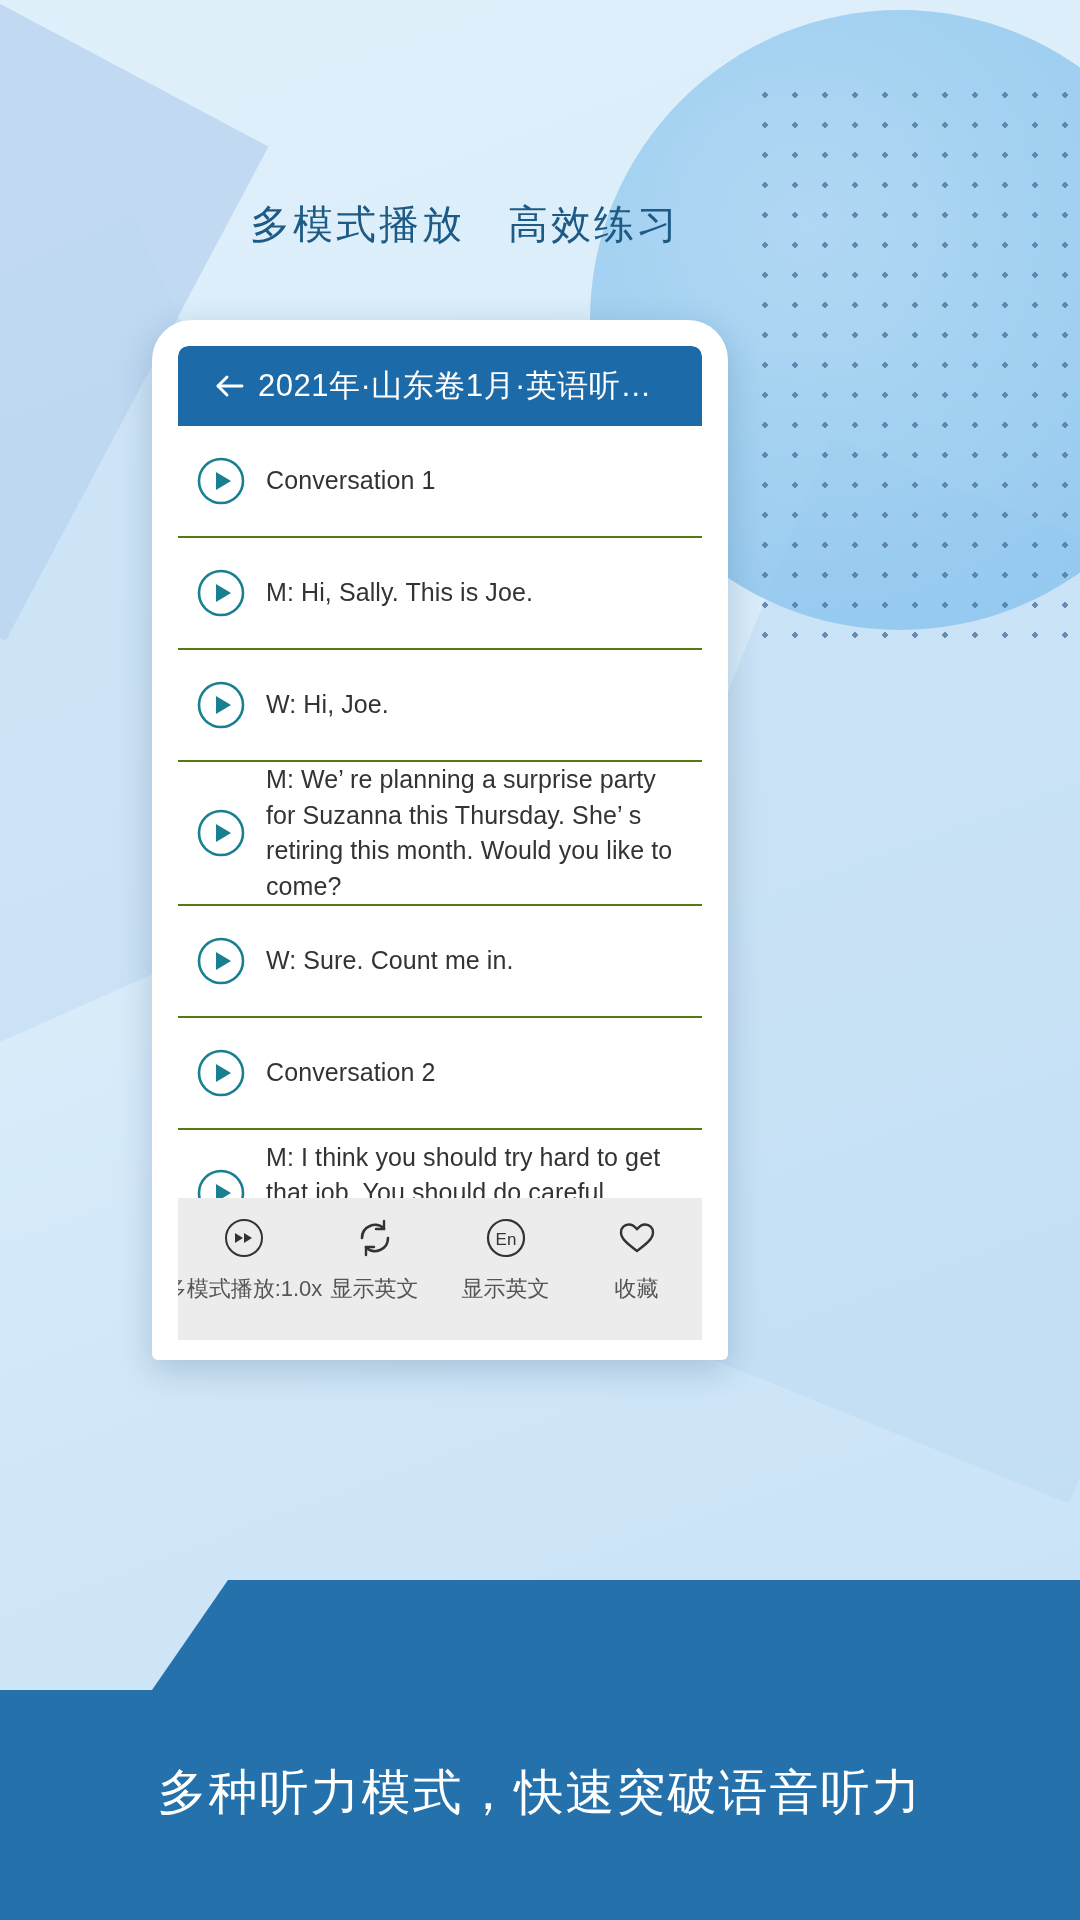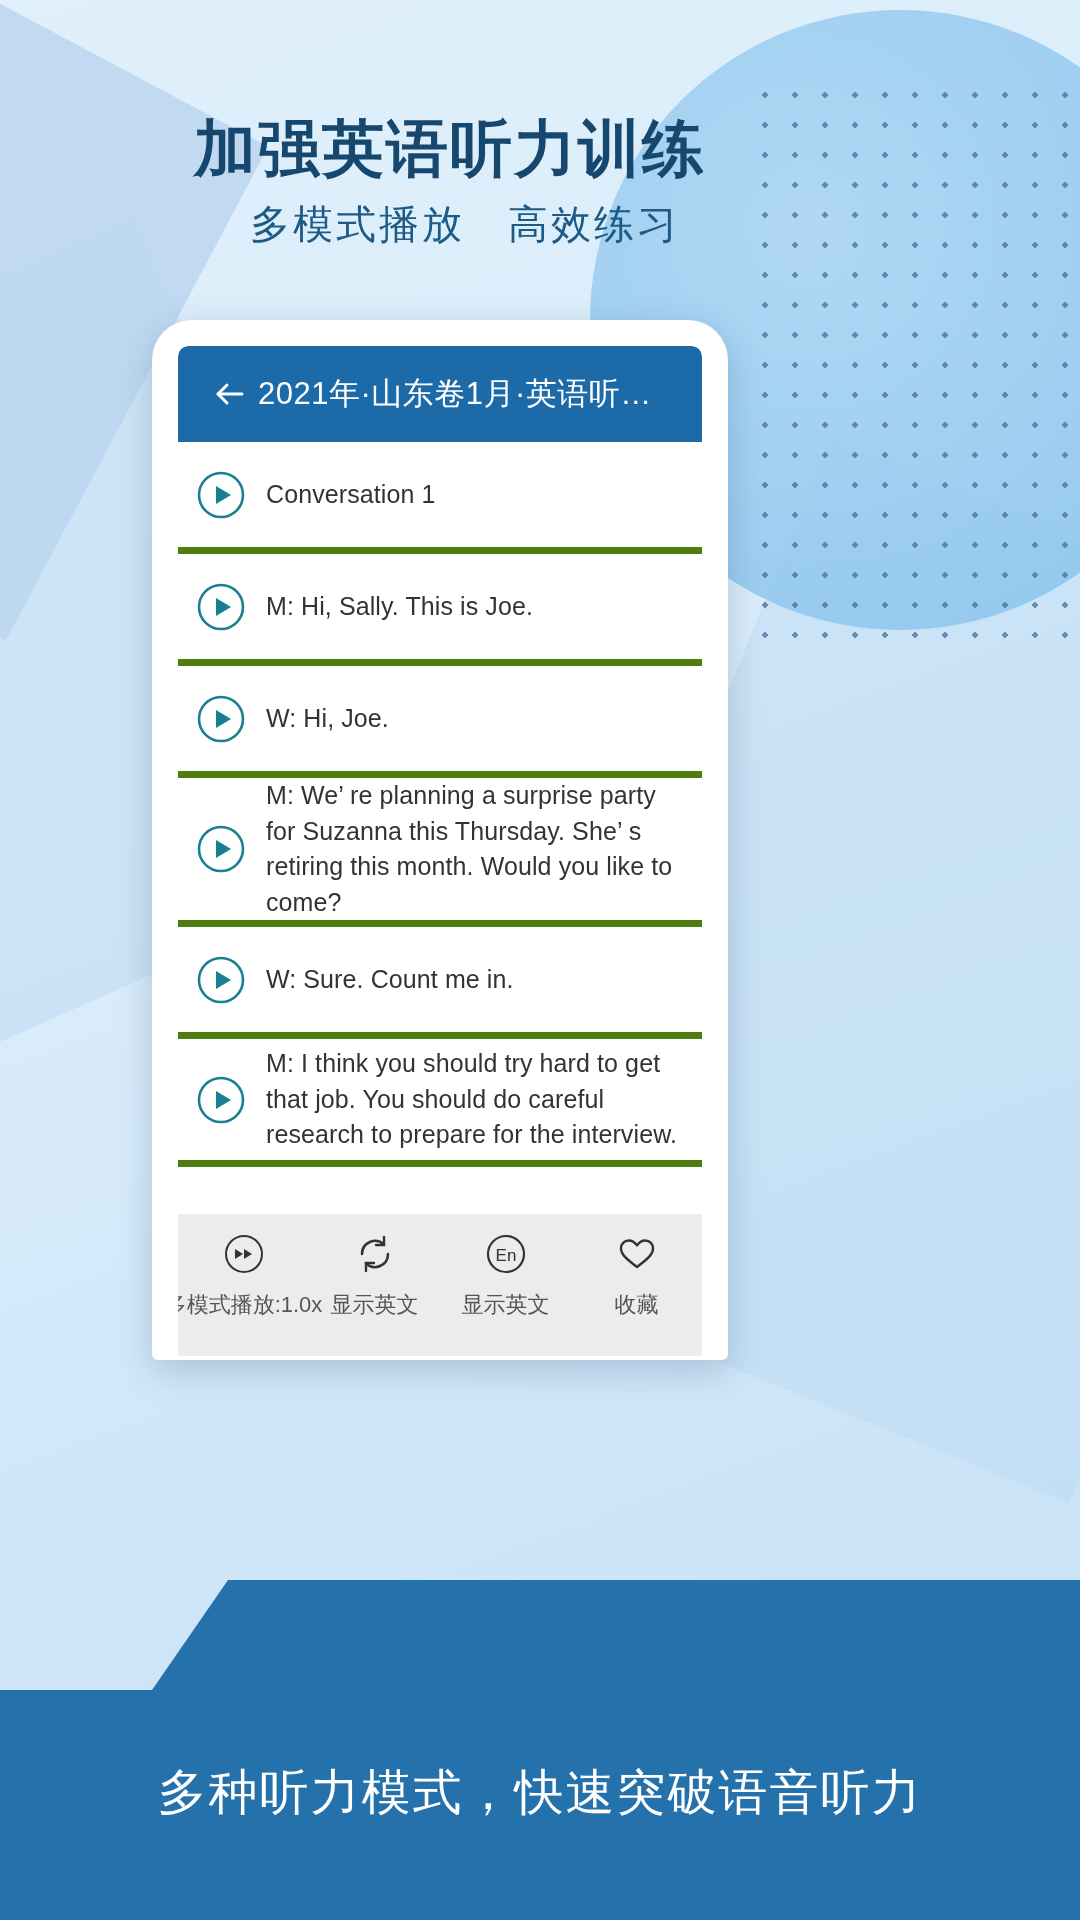--- a/index.html
+++ b/index.html
@@ -119,21 +119,21 @@
     width: 524px;
     height: 1014px;
     background: #ffffff;
     border-radius: 10px 10px 0 0;
     overflow: hidden;
     position: relative;
   }
 
   
   .appbar {
-    height: 96px;
+    height: 80px;
     background: #1d6aa8;
     border-radius: 10px 10px 0 0;
     display: flex;
     align-items: center;
     padding: 0 24px;
     box-sizing: border-box;
   }
   .back-arrow {
     width: 56px;
     height: 56px;
@@ -157,21 +157,21 @@
   
   .list {
     background: #ffffff;
     height: 772px;
     overflow: hidden;
   }
   .row {
     display: flex;
     align-items: center;
     padding: 0 22px 0 18px;
-    border-bottom: 7px solid #4d7c0f;
+    border-bottom: 2px solid #4d7c0f;
     box-sizing: border-box;
     min-height: 112px;
   }
   .row.tall { min-height: 128px; }
   .play-btn {
     flex: 0 0 auto;
     width: 50px;
     height: 50px;
     margin-right: 20px;
   }
@@ -249,21 +249,20 @@
 <body>
 
 <div class="page">
 
   <div class="bg-wedge-left"></div>
   <div class="bg-wedge-left2"></div>
   <div class="bg-wedge-right"></div>
   <div class="bg-circle"></div>
   <div class="bg-dots"></div>
 
-  <div class="headline">加强英语听力训练</div>
   <div class="subhead">多模式播放　高效练习</div>
 
   <div class="phone">
     <div class="screen">
 
       <div class="appbar">
         <div class="back-arrow">
           <svg width="36" height="36" viewBox="0 0 24 24" fill="none" stroke="#ffffff" stroke-width="1.9" stroke-linecap="round" stroke-linejoin="round">
             <line x1="20" y1="12" x2="4" y2="12"></line>
             <polyline points="10,6 4,12 10,18"></polyline>
@@ -317,20 +316,29 @@
         <div class="row">
           <span class="play-btn">
             <svg width="50" height="50" viewBox="0 0 50 50">
               <circle cx="25" cy="25" r="22" fill="none" stroke="#1a7f91" stroke-width="2.6"></circle>
               <polygon points="20,16 35,25 20,34" fill="#1a7f91"></polygon>
             </svg>
           </span>
           <span class="row-text">W: Sure. Count me in.</span>
         </div>
 
+        <div class="row">
+          <span class="play-btn">
+            <svg width="50" height="50" viewBox="0 0 50 50">
+              <circle cx="25" cy="25" r="22" fill="none" stroke="#1a7f91" stroke-width="2.6"></circle>
+              <polygon points="20,16 35,25 20,34" fill="#1a7f91"></polygon>
+            </svg>
+          </span>
+          <span class="row-text">Conversation 2</span>
+        </div>
 
         <div class="row tall">
           <span class="play-btn">
             <svg width="50" height="50" viewBox="0 0 50 50">
               <circle cx="25" cy="25" r="22" fill="none" stroke="#1a7f91" stroke-width="2.6"></circle>
               <polygon points="20,16 35,25 20,34" fill="#1a7f91"></polygon>
             </svg>
           </span>
           <span class="row-text">M: I think you should try hard to get that job. You should do careful research to prepare for the interview.</span>
         </div>

